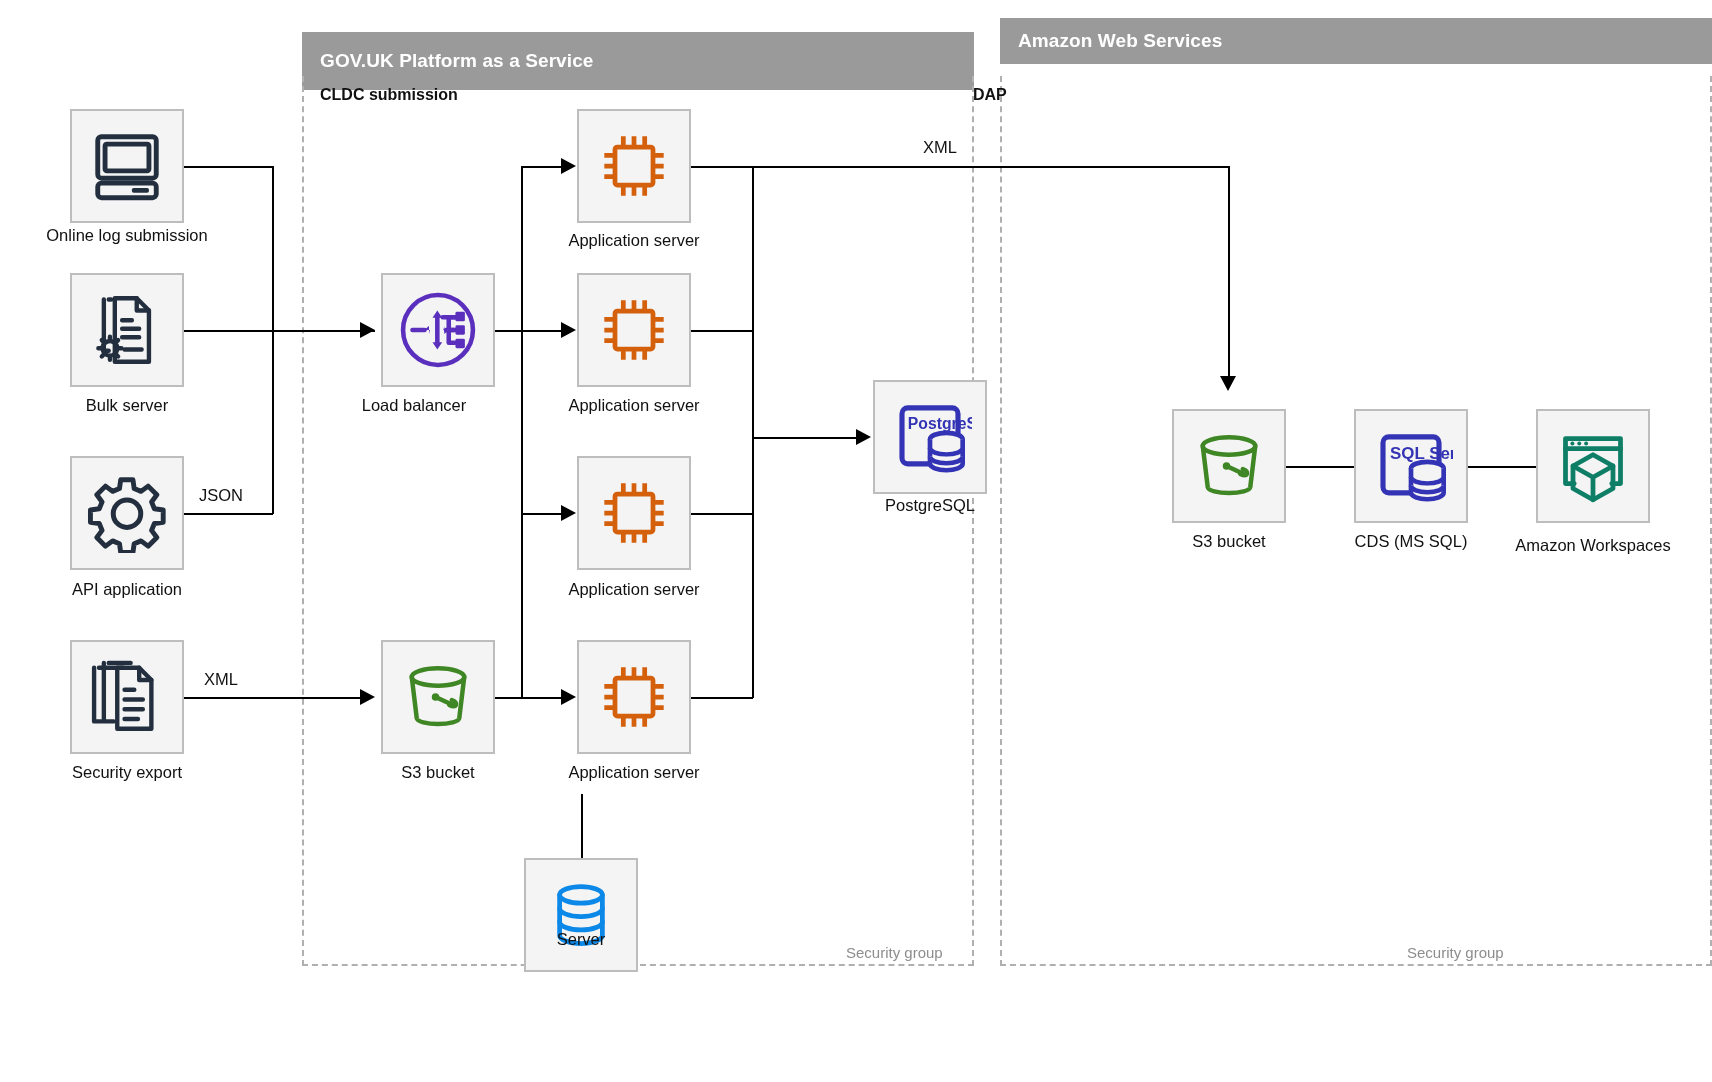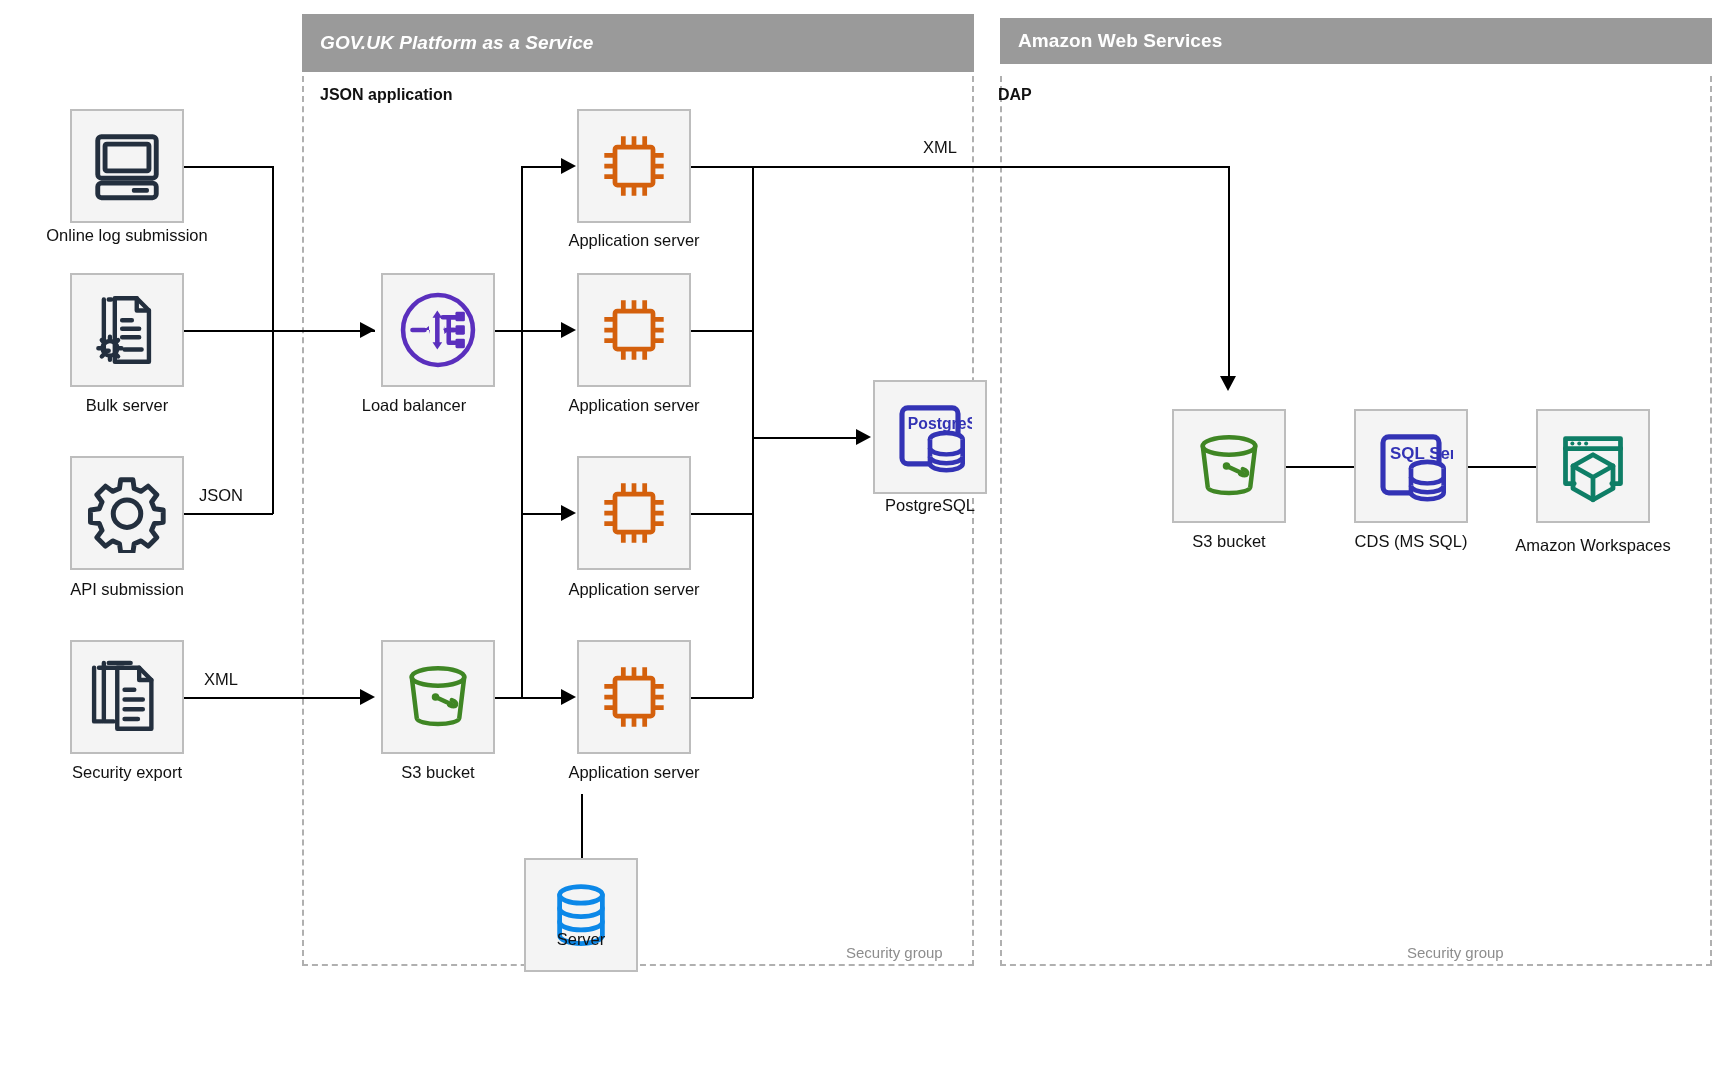--- a/index.html
+++ b/index.html
@@ -100,32 +100,32 @@
     padding:0 5px;
     white-space:nowrap;
     transform:translateX(-50%);
   }
 </style>
 </head>
 <body>
 
 <div id="stage">
 
-  <div class="group-header" style="left:302px;top:14px;width:672px;height:58px;font-style:italic;">
+  <div class="group-header" style="left:302px;top:32px;width:672px;height:58px;">
     <span>GOV.UK Platform as a Service</span>
   </div>
   <div class="group-header" style="left:1000px;top:18px;width:712px;height:46px;">
     <span>Amazon Web Services</span>
   </div>
 
   <div class="sec-group" style="left:302px;top:76px;width:672px;height:890px;"></div>
   <div class="sec-group" style="left:1000px;top:76px;width:712px;height:890px;"></div>
 
-  <div class="inner-title" style="left:320px;top:86px;">JSON application</div>
-  <div class="inner-title" style="left:998px;top:86px;">DAP</div>
+  <div class="inner-title" style="left:320px;top:86px;">CLDC submission</div>
+  <div class="inner-title" style="left:973px;top:86px;">DAP</div>
 
   <div class="sec-label" style="left:846px;top:944px;">Security group</div>
   <div class="sec-label" style="left:1407px;top:944px;">Security group</div>
 
   <div class="line-h" style="left:177px;top:166px;width:96px;"></div>
   <div class="line-v" style="left:272px;top:166px;height:165px;"></div>
 
   <div class="line-h" style="left:177px;top:330px;width:198px;"></div>
 
   <div class="line-h" style="left:177px;top:513px;width:96px;"></div>
@@ -197,21 +197,21 @@
   <div class="node-label" style="left:127px;top:396px;">Bulk server</div>
 
   <div class="node" style="left:70px;top:456px;">
     <span>
       <svg width="80" height="80" viewBox="0 0 64 64" fill="none" stroke="#232f3e" stroke-width="4" stroke-linejoin="round" stroke-linecap="round">
         <path d="M27 5h10l1 7.2 5.6 2.3 5.8-4.3 7.1 7.1-4.3 5.8 2.3 5.6 7.2 1v10l-7.2 1-2.3 5.6 4.3 5.8-7.1 7.1-5.8-4.3-5.6 2.3-1 7.2H27l-1-7.2-5.6-2.3-5.8 4.3-7.1-7.1 4.3-5.8-2.3-5.6L2.3 39.7v-10l7.2-1 2.3-5.6-4.3-5.8 7.1-7.1 5.8 4.3 5.6-2.3z" transform="translate(0.5,0.5) scale(0.98)"></path>
         <circle cx="32" cy="32.5" r="11"></circle>
       </svg>
     </span>
   </div>
-  <div class="node-label" style="left:127px;top:580px;">API submission</div>
+  <div class="node-label" style="left:127px;top:580px;">API application</div>
 
   <div class="node" style="left:70px;top:640px;">
     <span>
       <svg width="78" height="78" viewBox="0 0 64 64" fill="none" stroke="#232f3e" stroke-width="3.6" stroke-linejoin="round" stroke-linecap="round">
         <path d="M9 8h20M5 8v44M5 52h6"></path>
         <path d="M17 4h18M13 4v48M13 52h8"></path>
         <path d="M24 8h18l10 10v40H24z"></path>
         <path d="M42 8v10h10"></path>
         <path d="M30 26h8M30 34h15M30 42h15M30 50h11"></path>
       </svg>

